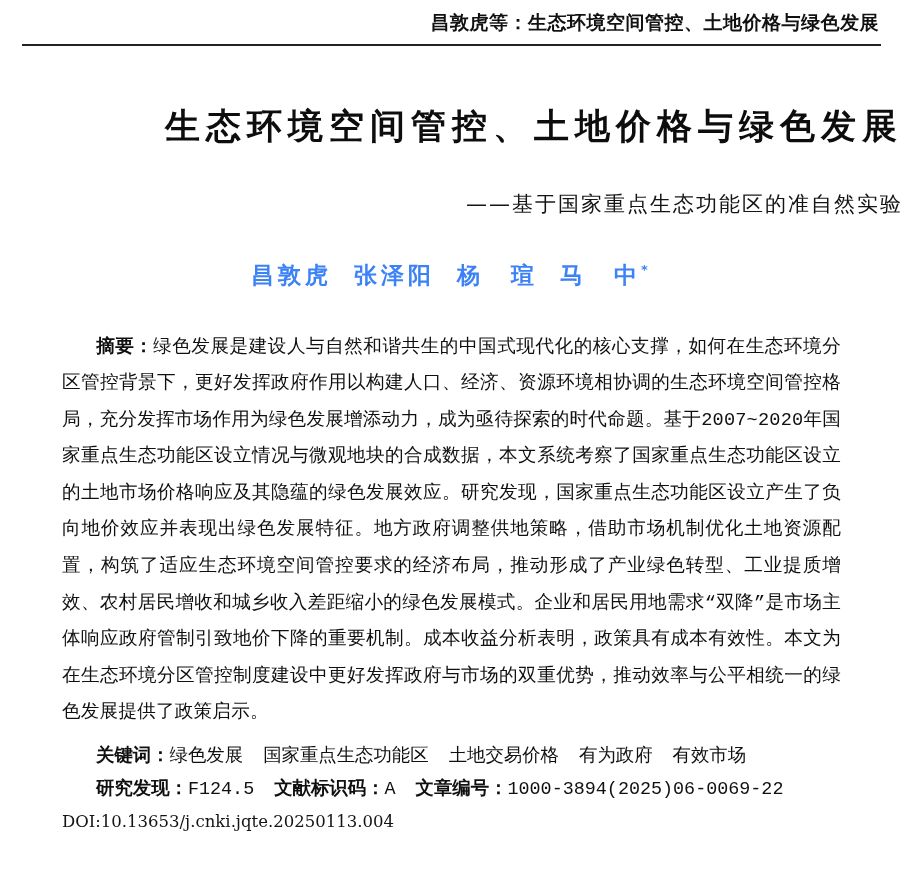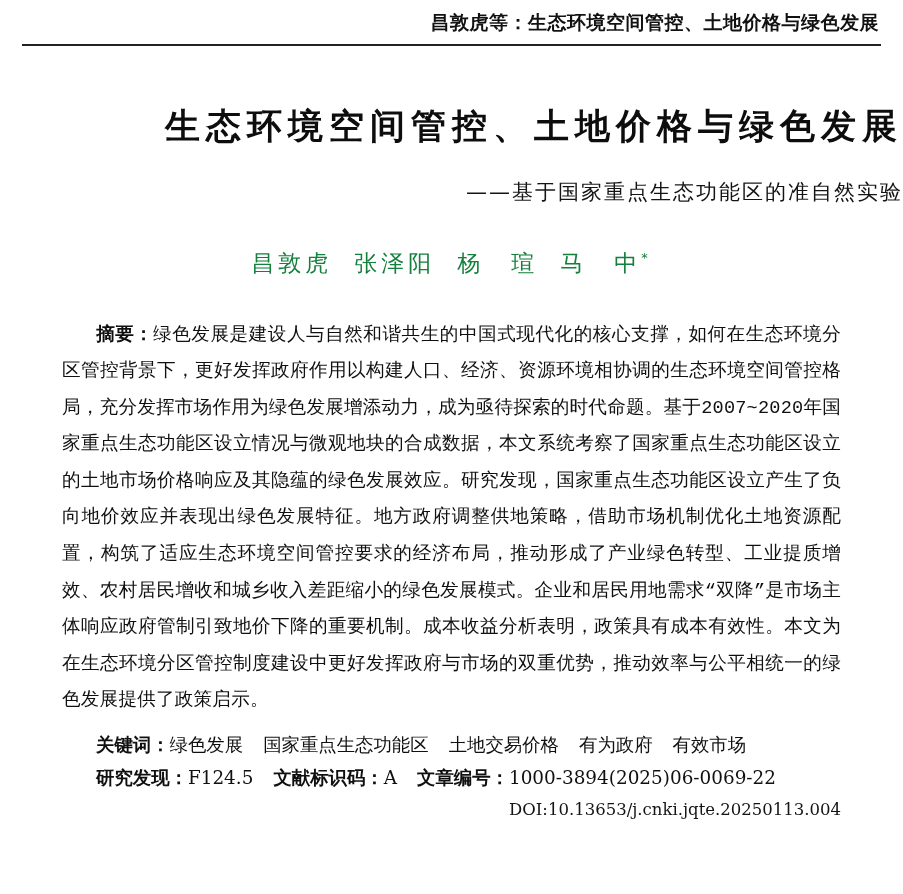--- a/index.html
+++ b/index.html
@@ -46,35 +46,36 @@
   }
   .main-title {
     font-size: 35px;
     font-weight: bold;
     letter-spacing: 6px;
     color: #0d0d0d;
     font-family: "DejaVu Sans", "Liberation Sans", sans-serif;
     line-height: 1.3;
   }
   .sub-title {
-    margin-top: 28px;
+    margin-top: 40px;
     font-size: 21px;
     letter-spacing: 2px;
     color: #141414;
     font-family: "DejaVu Sans", "Liberation Sans", sans-serif;
   }
 
   
   .authors {
     margin-top: 42px;
     text-align: center;
     font-size: 23px;
     letter-spacing: 4px;
     font-family: "DejaVu Sans", "Liberation Sans", sans-serif;
-    color: #15803d;
+    color: #3b82f6;
+    font-weight: bold;
   }
   .authors .sep {
     display: inline-block;
     width: 22px;
   }
   .authors sup {
     font-size: 13px;
     vertical-align: super;
   }
 
@@ -99,37 +100,37 @@
     display: inline-block;
     width: 34px;
   }
 
   
   .meta {
     margin: 10px 62px 0 62px;
     font-size: 18.4px;
     line-height: 1.78;
     color: #101010;
+    font-family: Liberation Mono, monospace;
   }
   .meta-row {
     white-space: nowrap;
   }
   .meta .label {
     font-weight: bold;
   }
   .kw-gap {
     display: inline-block;
     width: 20px;
   }
   .doi {
     margin: 6px 62px 0 62px;
     font-size: 16.5px;
     color: #141414;
     font-family: "DejaVu Serif", "Liberation Serif", serif;
-    text-align: right;
   }
 </style>
 </head>
 <body>
 
 <div class="page">
 
   <div class="runhead">昌敦虎等：生态环境空间管控、土地价格与绿色发展</div>
   <hr class="rule">
 

